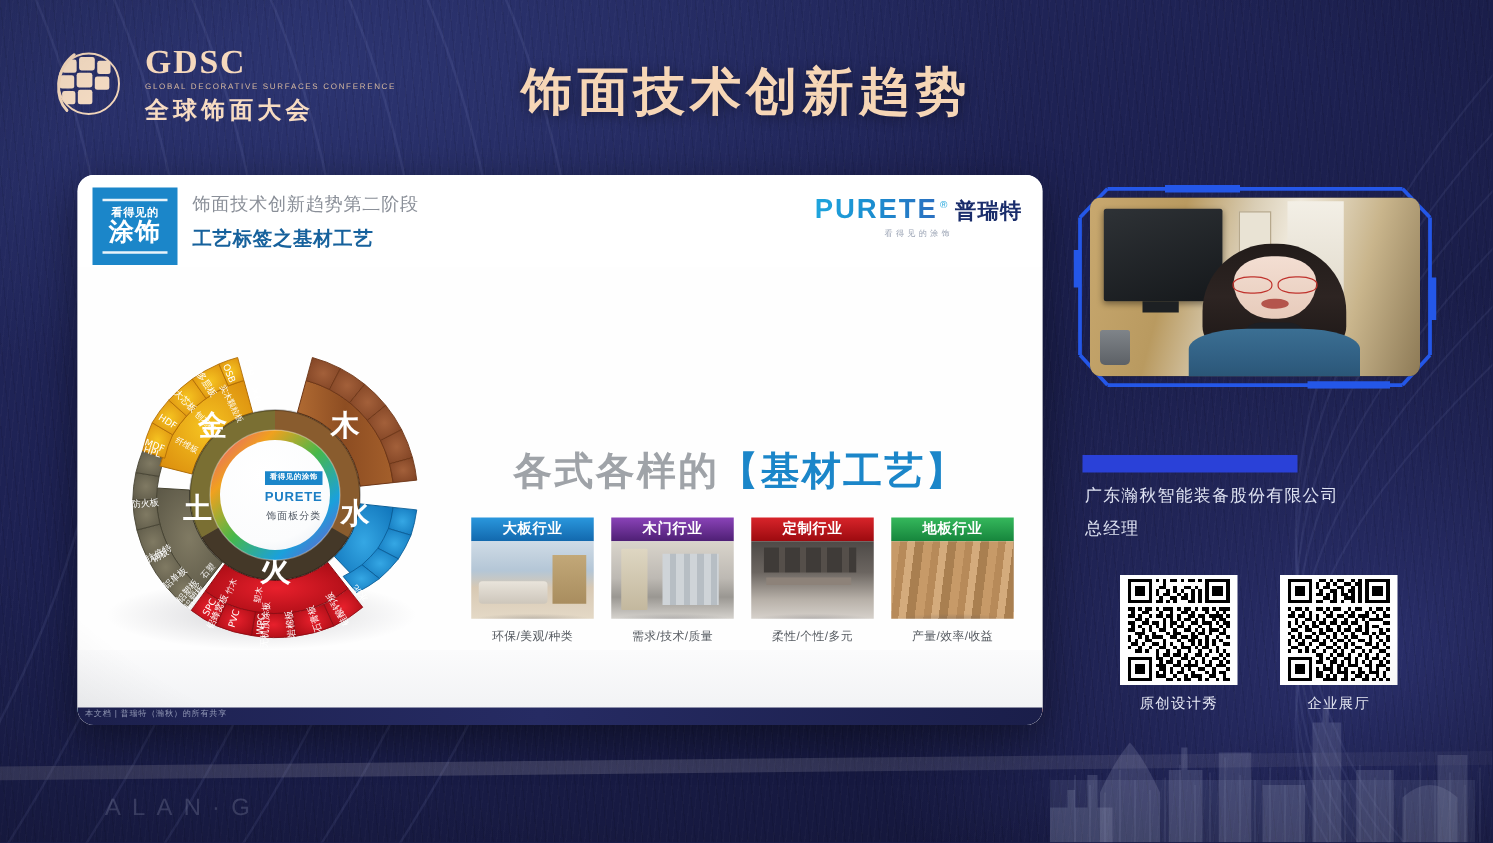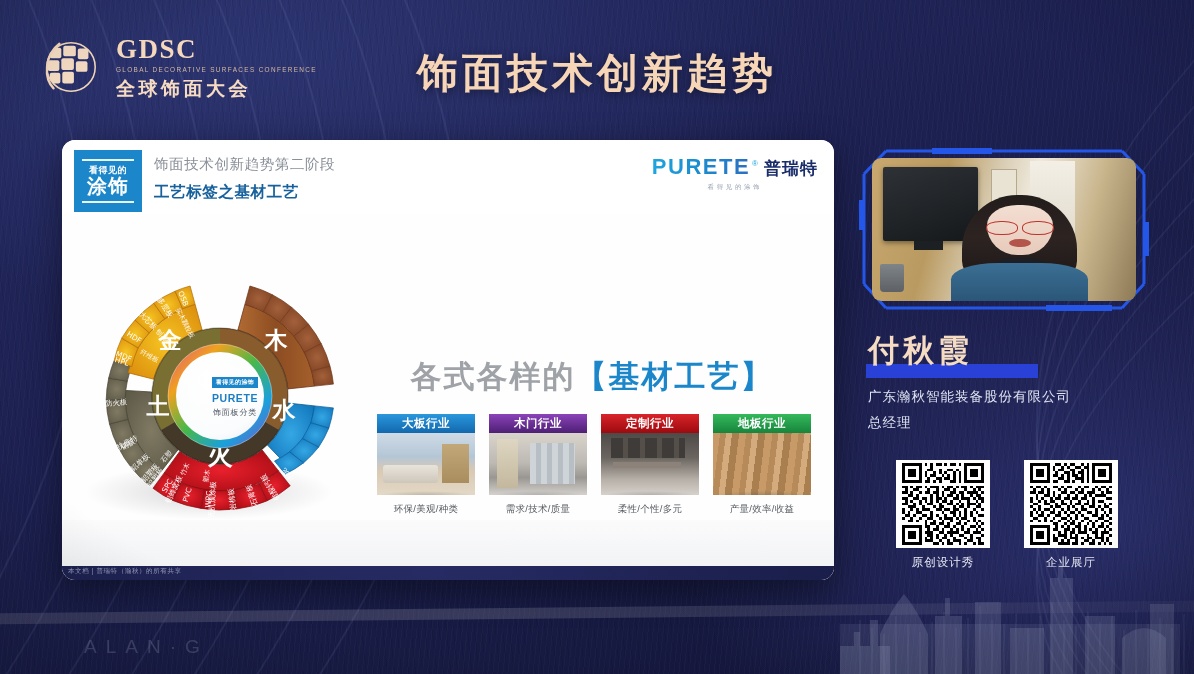--- a/index.html
+++ b/index.html
@@ -553,21 +553,20 @@
             <i></i>
           </div>
         <div class="p-mouth"></div>
         <div class="p-neck"></div>
         <div class="p-body"></div>
       </div>
     </div>
   </div>
 
   <div class="sp-name-bar"></div>
-  <div class="sp-name">付秋霞</div>
   <div class="sp-org">广东瀚秋智能装备股份有限公司</div>
   <div class="sp-role">总经理</div>
 
   <div class="qr-group">
     <div class="qr-item">
       <div class="qr-box">
         <svg viewBox="0 0 29 29" width="88" height="82" shape-rendering="crispEdges">
           <rect width="29" height="29" fill="#fff"></rect>
           <g fill="#000">
             <path d="M0,0h7v7h-7z M1,1v5h5v-5z M2,2h3v3h-3z"></path>

